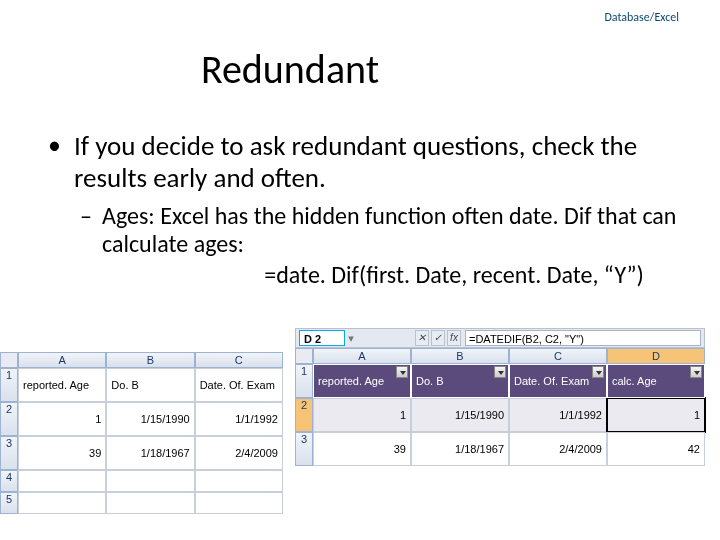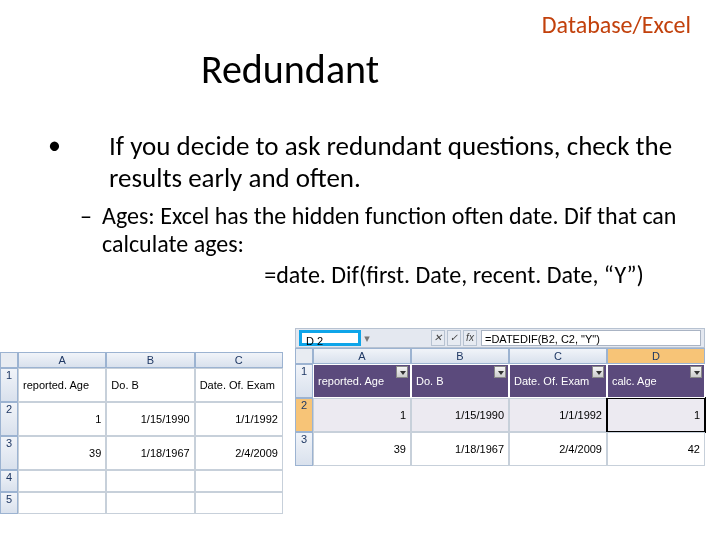--- a/index.html
+++ b/index.html
@@ -8,23 +8,23 @@
     height: 540px;
     background: #fff;
     font-family: Calibri, "Segoe UI", Arial, sans-serif;
     color: #000;
     position: relative;
     overflow: hidden;
   }
   .header-label {
     position: absolute;
     top: 10px;
-    right: 29px;
-    font-size: 24px;
-    color: #c2410c;
+    right: 41px;
+    font-size: 12px;
+    color: #0c4a6e;
   }
   .title {
     position: absolute;
     top: 45px;
     width: 100%;
     text-align: center;
     left: -70px;
     font-size: 40px;
     font-weight: 400;
     color: #000;
@@ -42,21 +42,20 @@
   }
   .bullet-dot {
     font-size: 26px;
     line-height: 30px;
     flex: 0 0 20px;
     margin-right: 6px;
   }
   .bullet-txt {
     font-size: 27px;
     line-height: 32px;
-    margin-left: 35px;
   }
   .sub-row {
     display: flex;
     align-items: flex-start;
     margin-left: 32px;
     margin-top: 4px;
   }
   .sub-dash {
     font-size: 24px;
     line-height: 28px;
@@ -135,26 +134,27 @@
   .fbar {
     display: flex;
     align-items: center;
     background: #e4e8f0;
     border: 1px solid #b7c2d1;
     height: 20px;
     font-size: 11px;
   }
   .fbar .namebox {
     background: #fff;
-    border: 3px solid #0ea5e9;
+    border: 1px solid #0ea5e9;
     padding: 0 4px;
     height: 16px;
     line-height: 16px;
     margin: 0 3px;
-    width: 62px;
+    width: 46px;
+    font-weight: bold;
   }
   .fbar .fbtn {
     width: 14px;
     height: 16px;
     background: #e7ebf2;
     border: 1px solid #b7c2d1;
     margin: 0 1px;
     text-align: center;
     line-height: 14px;
     font-size: 10px;

